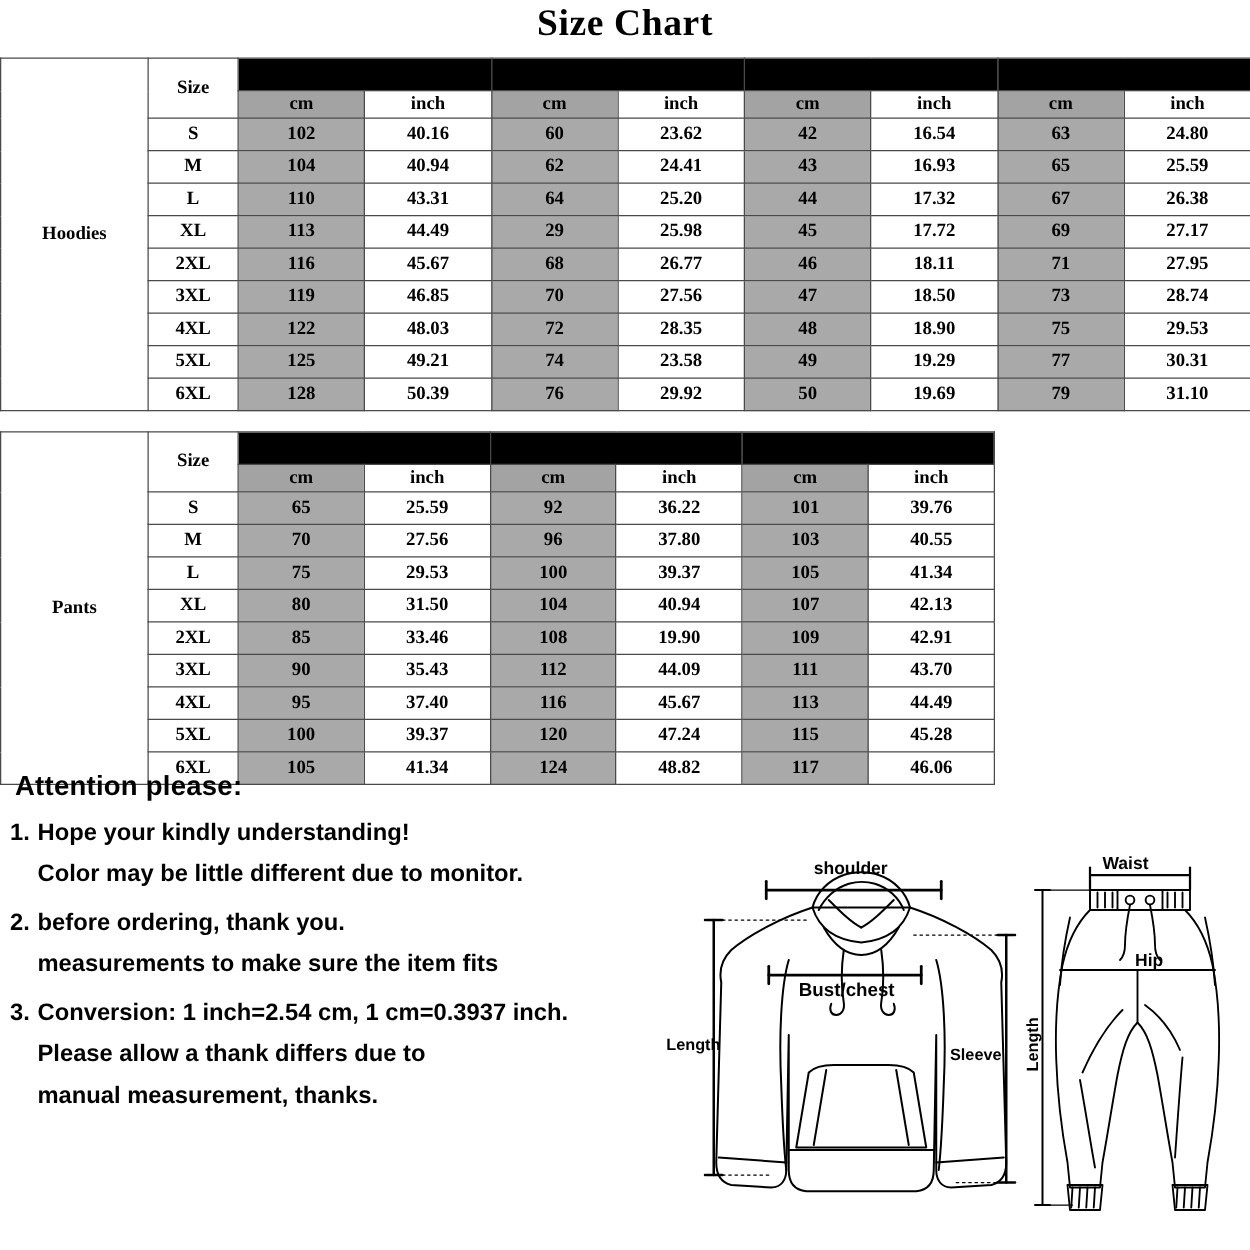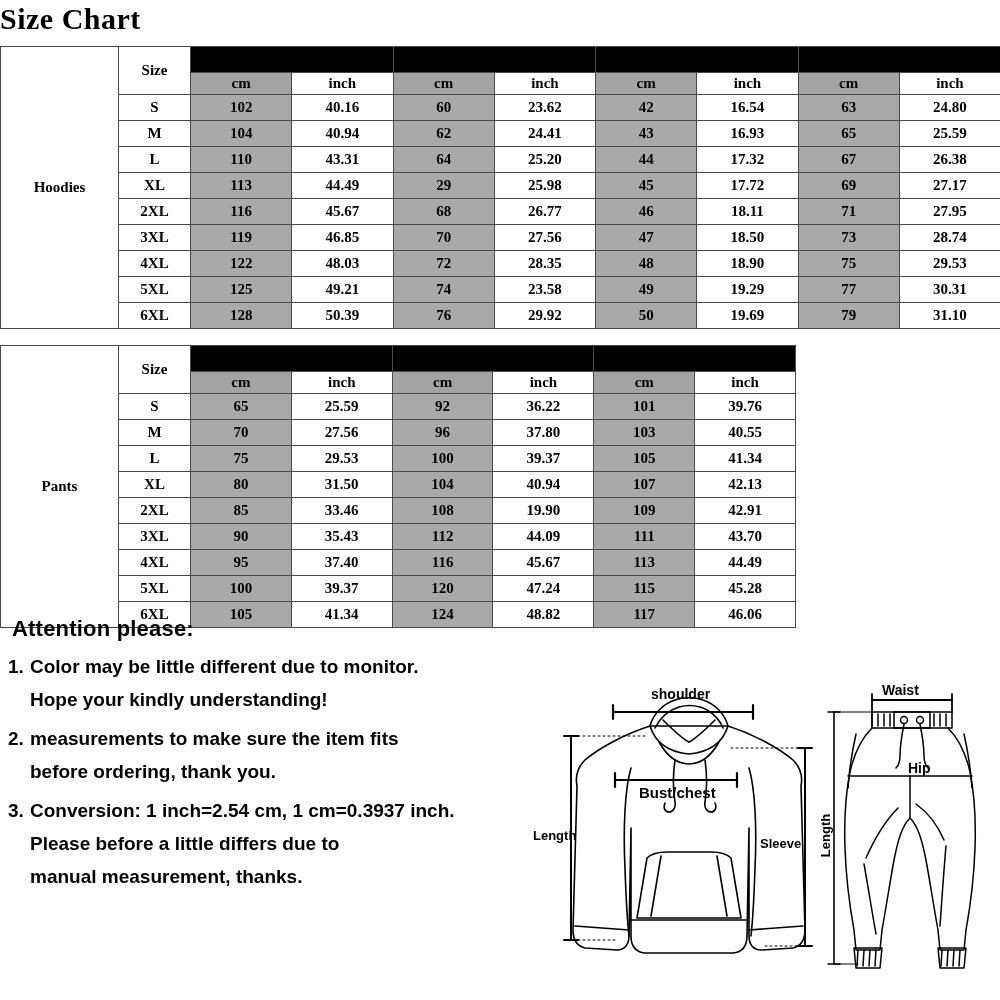--- a/index.html
+++ b/index.html
@@ -8,20 +8,21 @@
     background:#ffffff;
     font-family:"Liberation Serif", serif;
     overflow:hidden;
     position:relative;
   }
   .page{position:relative;width:1000px;height:1000px;}
 
   
   .title{
     position:absolute;left:0;top:2px;width:1000px;
+    text-align:center;
     font-family:"Liberation Serif", serif;
     font-weight:bold;
     font-size:30px;
     letter-spacing:0.5px;
     color:#000;
   }
 
   
   table.sz{
     border-collapse:collapse;
@@ -358,36 +359,36 @@
         </tr>
       </tbody>
     </table>
 
   <div class="attention">
     <div class="att-title">Attention please:</div>
     <div id="attention-items">
         <div class="att-item">
           <div class="att-num">1.</div>
           <div class="att-lines">
+            <div class="att-line">Hope your kindly understanding!</div>
             <div class="att-line">Color may be little different due to monitor.</div>
-            <div class="att-line">Hope your kindly understanding!</div>
           </div>
         </div>
         <div class="att-item">
           <div class="att-num">2.</div>
           <div class="att-lines">
+            <div class="att-line">before ordering, thank you.</div>
             <div class="att-line">measurements to make sure the item fits</div>
-            <div class="att-line">before ordering, thank you.</div>
           </div>
         </div>
         <div class="att-item">
           <div class="att-num">3.</div>
           <div class="att-lines">
             <div class="att-line">Conversion: 1 inch=2.54 cm, 1 cm=0.3937 inch.</div>
-            <div class="att-line">Please before a little differs due to</div>
+            <div class="att-line">Please allow a thank differs due to</div>
             <div class="att-line">manual measurement, thanks.</div>
           </div>
         </div>
       </div>
   </div>
 
   <div class="diagrams">
 
     <div class="diag" id="hoodie-diagram">
       <svg width="265" height="310" viewBox="0 0 265 310">

